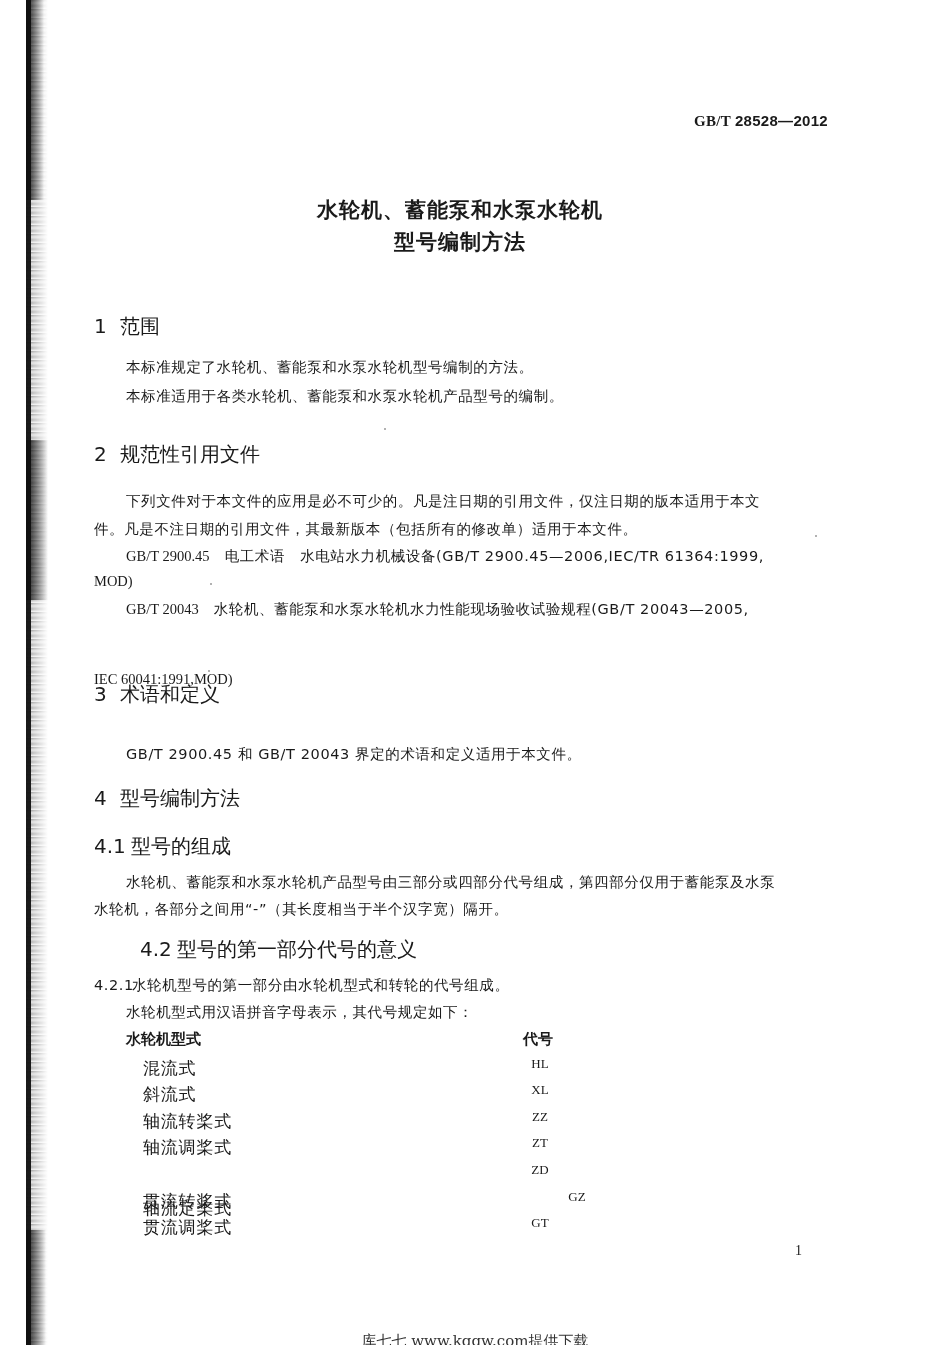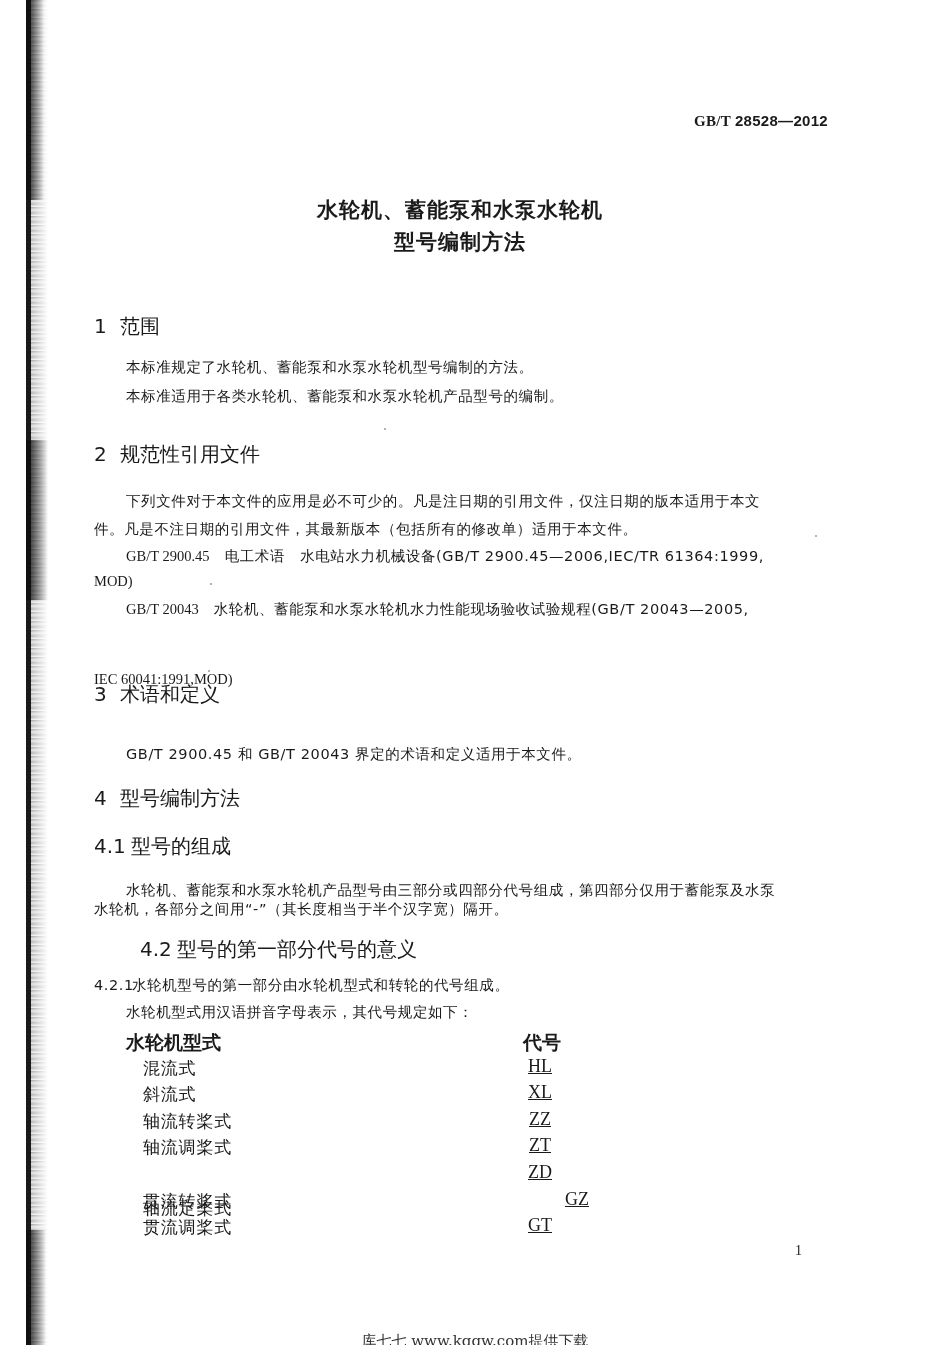--- a/index.html
+++ b/index.html
@@ -29,24 +29,24 @@
 
   .h1 { left: 94px; font-size: 20px; font-weight: normal; }
   .h1 .no { display: inline-block; width: 26px; }
   .h2 .no { display: inline-block; width: 37px; }
 
   .p { font-size: 14.5px; letter-spacing: 0.6px; }
   .p .ser { font-family: "Liberation Serif", "DejaVu Serif", serif; letter-spacing: 0; }
   .indent { left: 126px; }
   .flush { left: 94px; }
 
-  .tbl-head { font-size: 19px; font-weight: bold; }
+  .tbl-head { font-size: 15px; font-weight: bold; }
   .tbl-name { left: 143px; font-size: 17px; letter-spacing: 0.8px; }
-  .tbl-code { left: 525px; width: 30px; text-align: center; font-size: 18px;
-     font-family: "Liberation Serif", "DejaVu Serif", serif; text-decoration: underline; }
+  .tbl-code { left: 525px; width: 30px; text-align: center; font-size: 13px;
+     font-family: "Liberation Serif", "DejaVu Serif", serif; }
 
   .page-no { left: 795px; top: 1243px; font-size: 14px; font-family: "Liberation Serif", "DejaVu Serif", serif; }
   .footer { left: 0; width: 950px; text-align: center; top: 1308px; font-size: 15px; color: #333;
      font-family: "DejaVu Serif", "Liberation Serif", serif; margin-top: 24px; }
 
   .speck { position: absolute; width: 2px; height: 2px; background: #999; border-radius: 1px; }
 </style>
 </head>
 <body>
 
@@ -93,21 +93,21 @@
 </div>
 <div class="abs p indent" style="top:733px;margin-top:12px;">GB/T 2900.45 和 GB/T 20043 界定的术语和定义适用于本文件。</div>
 
 <div class="abs h1" style="top:785px;">
   <span class="no">4</span><span>型号编制方法</span>
 </div>
 
 <div class="abs h1 h2" style="top:833px;">
   <span class="no">4.1</span><span>型号的组成</span>
 </div>
-<div class="abs p indent" style="top:873px;margin-top:8px;">水轮机、蓄能泵和水泵水轮机产品型号由三部分或四部分代号组成，第四部分仅用于蓄能泵及水泵</div>
+<div class="abs p indent" style="top:873px;">水轮机、蓄能泵和水泵水轮机产品型号由三部分或四部分代号组成，第四部分仅用于蓄能泵及水泵</div>
 <div class="abs p flush" style="top:900px;">水轮机，各部分之间用“-”（其长度相当于半个汉字宽）隔开。</div>
 
 <div class="abs h1 h2" style="top:936px;margin-left:46px;">
   <span class="no">4.2</span><span>型号的第一部分代号的意义</span>
 </div>
 
 <div class="abs p flush" style="top:976px;">
   <span style="display:inline-block;width:38px;font-weight:normal;">4.2.1</span><span>水轮机型号的第一部分由水轮机型式和转轮的代号组成。</span>
 </div>
 <div class="abs p indent" style="top:1003px;">水轮机型式用汉语拼音字母表示，其代号规定如下：</div>

